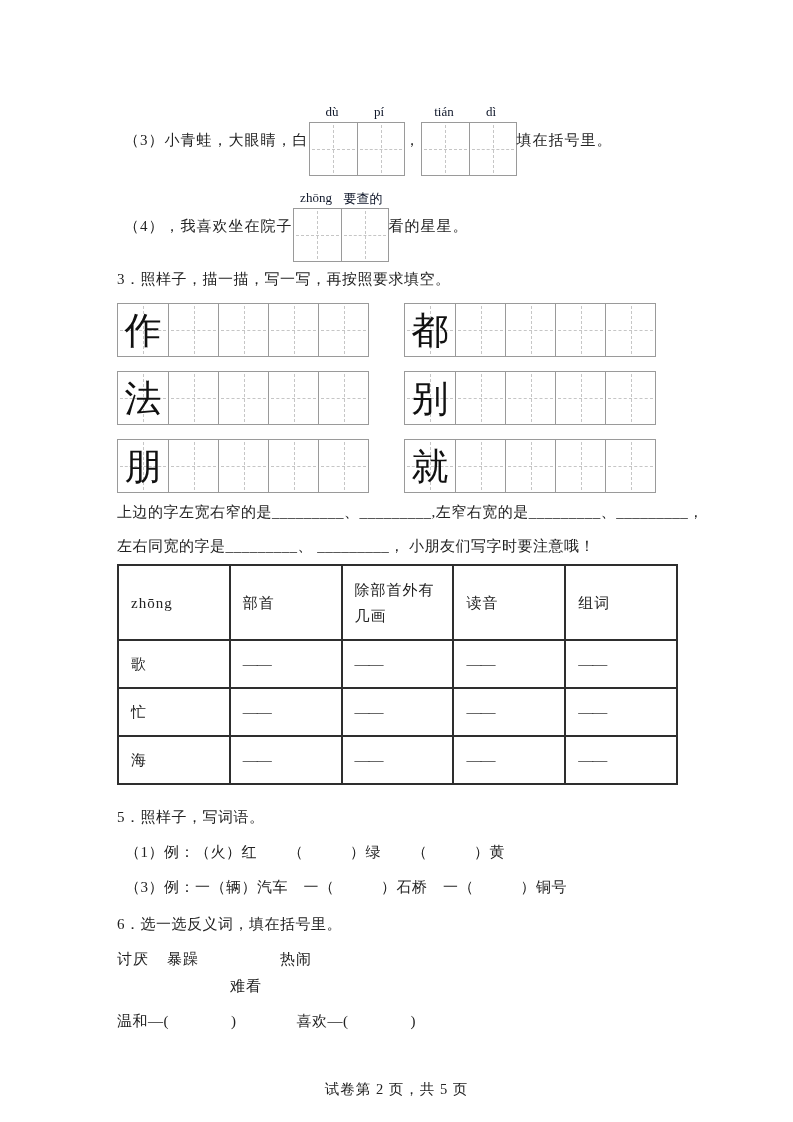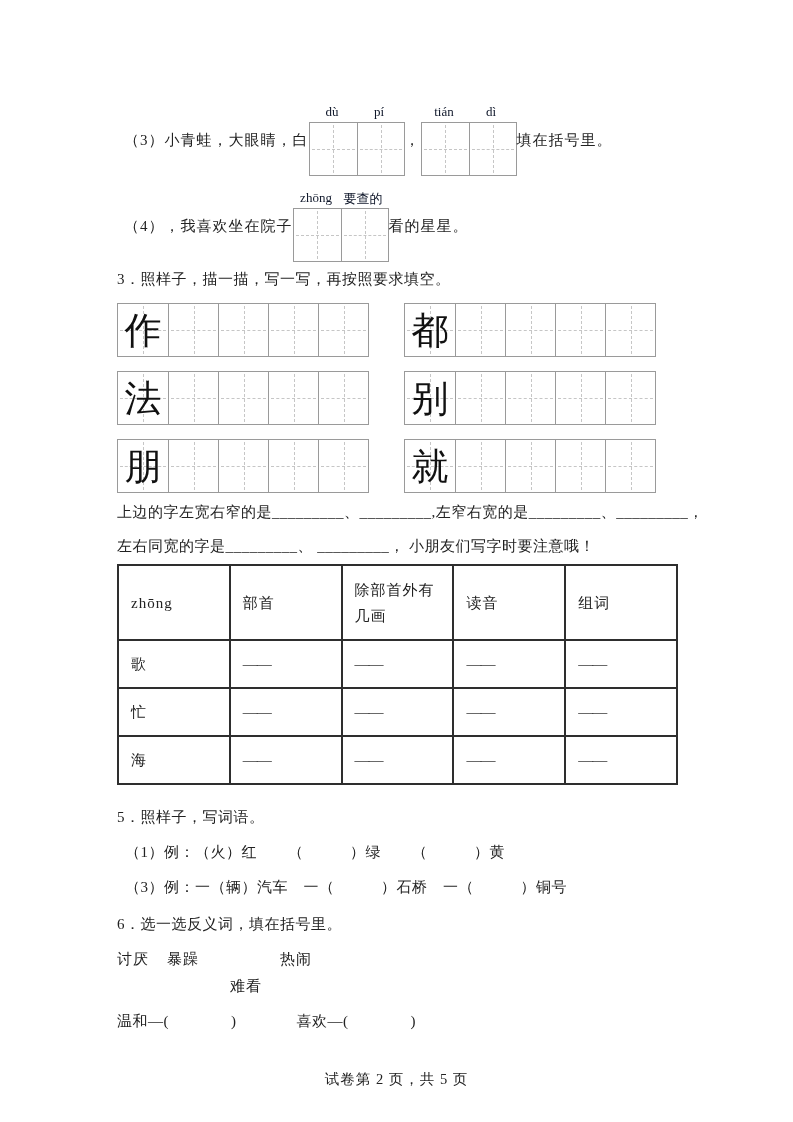--- a/index.html
+++ b/index.html
@@ -59,21 +59,21 @@
   .q5-item { margin-top:14px; line-height:21px; padding-left:8px; white-space:pre; letter-spacing:0.5px; }
   .q6-title { margin-top:15px; line-height:22px; letter-spacing:0.5px; }
   .bank-row { margin-top:14px; line-height:21px; display:flex; letter-spacing:1px; }
   .bank-row span:nth-child(1) { margin-right:18px; }
   .bank-row span:nth-child(2) { margin-right:31px; }
   .bank-row span:nth-child(3) { margin-right:18px;margin-top:27px; }
   .pair-row { margin-top:14px; line-height:21px; display:flex; letter-spacing:0.5px; }
   .pair-row span + span { margin-left:60px; }
   
   .footer {
-    position:absolute; bottom:33px; left:0; width:100%;
+    position:absolute; bottom:23px; left:0; width:100%;
     text-align:center; font-size:14.5px; color:#222; letter-spacing:1px;
   }
 </style>
 </head>
 <body>
 
 <div class="page">
 
   <div class="py-row">
     <span class="txt">（3）小青蛙，大眼睛，白</span>

